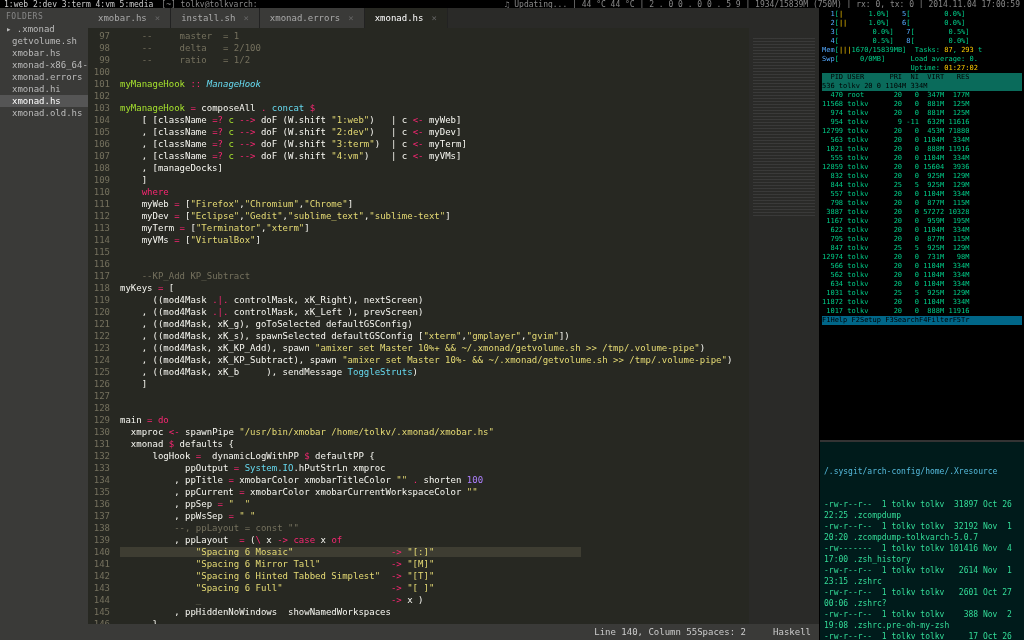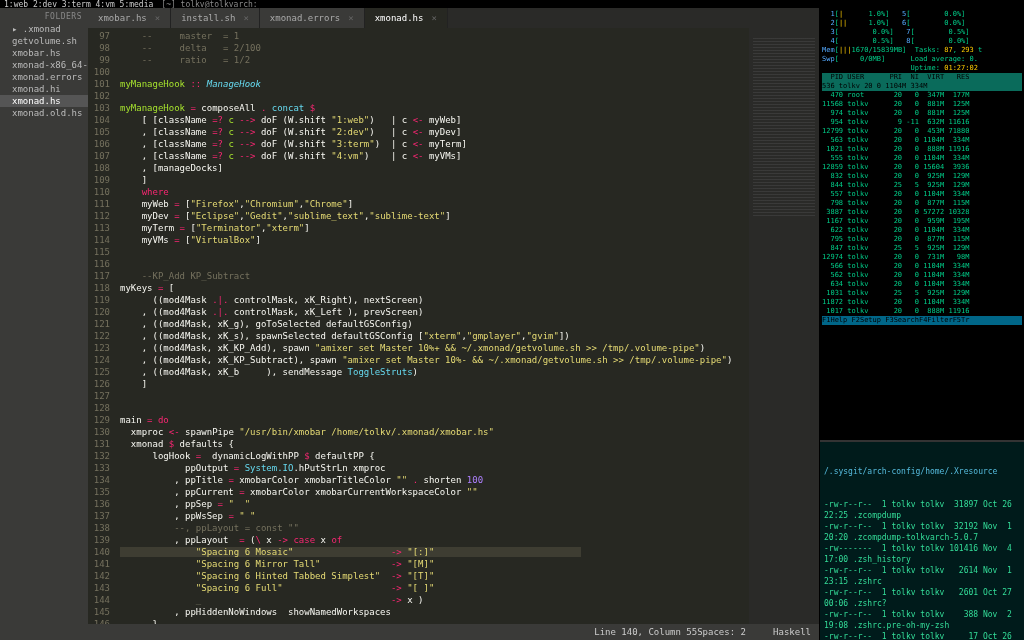--- a/index.html
+++ b/index.html
@@ -57,29 +57,28 @@
   background: #3a3a38;
   font-size: 9px;
   color: #bbb;
   padding: 2px 0;
 }
 .sidebar-title {
   font-size: 8px;
   color: #888;
   padding: 2px 6px;
   letter-spacing: 0.5px;
-  text-align: right;
 }
 .sidebar-item {
   padding: 1px 6px 1px 12px;
   white-space: nowrap;
   overflow: hidden;
 }
 .sidebar-item.sel { background: #555; color: #fff; }
-.sidebar-item.folder { }
+.sidebar-item.folder { padding-left: 6px; }
 .code-col {
   flex: 1;
   display: flex;
   flex-direction: column;
   overflow: hidden;
 }
 .tabs {
   height: 20px;
   background: #2a2a28;
   display: flex;
@@ -191,20 +190,21 @@
 .hl-line { background: #3e3d32; }
 </style>
 </head>
 <body>
 
 <div class="taskbar">
   <div class="taskbar-left">
     <span class="ws">1:web  2:dev  3:term  4:vm  5:media</span>
     <span>[~]   tolkv@tolkvarch:</span>
   </div>
+  <div class="taskbar-right">♫ Updating... | 44 °C 44 °C | 2 . 0 0 . 0 0 . 5 9 | 1934/15839M (750M) | rx: 0, tx: 0 | 2014.11.04 17:00:59</div>
 </div>
 
 <div class="main-area">
   <div class="editor-pane">
     <div class="editor-body">
       <div class="sidebar">
         <div class="sidebar-title">FOLDERS</div>
         <div class="sidebar-item folder">▸ .xmonad</div>
         <div id="sidebar-files">
             <div class="sidebar-item">getvolume.sh</div>

